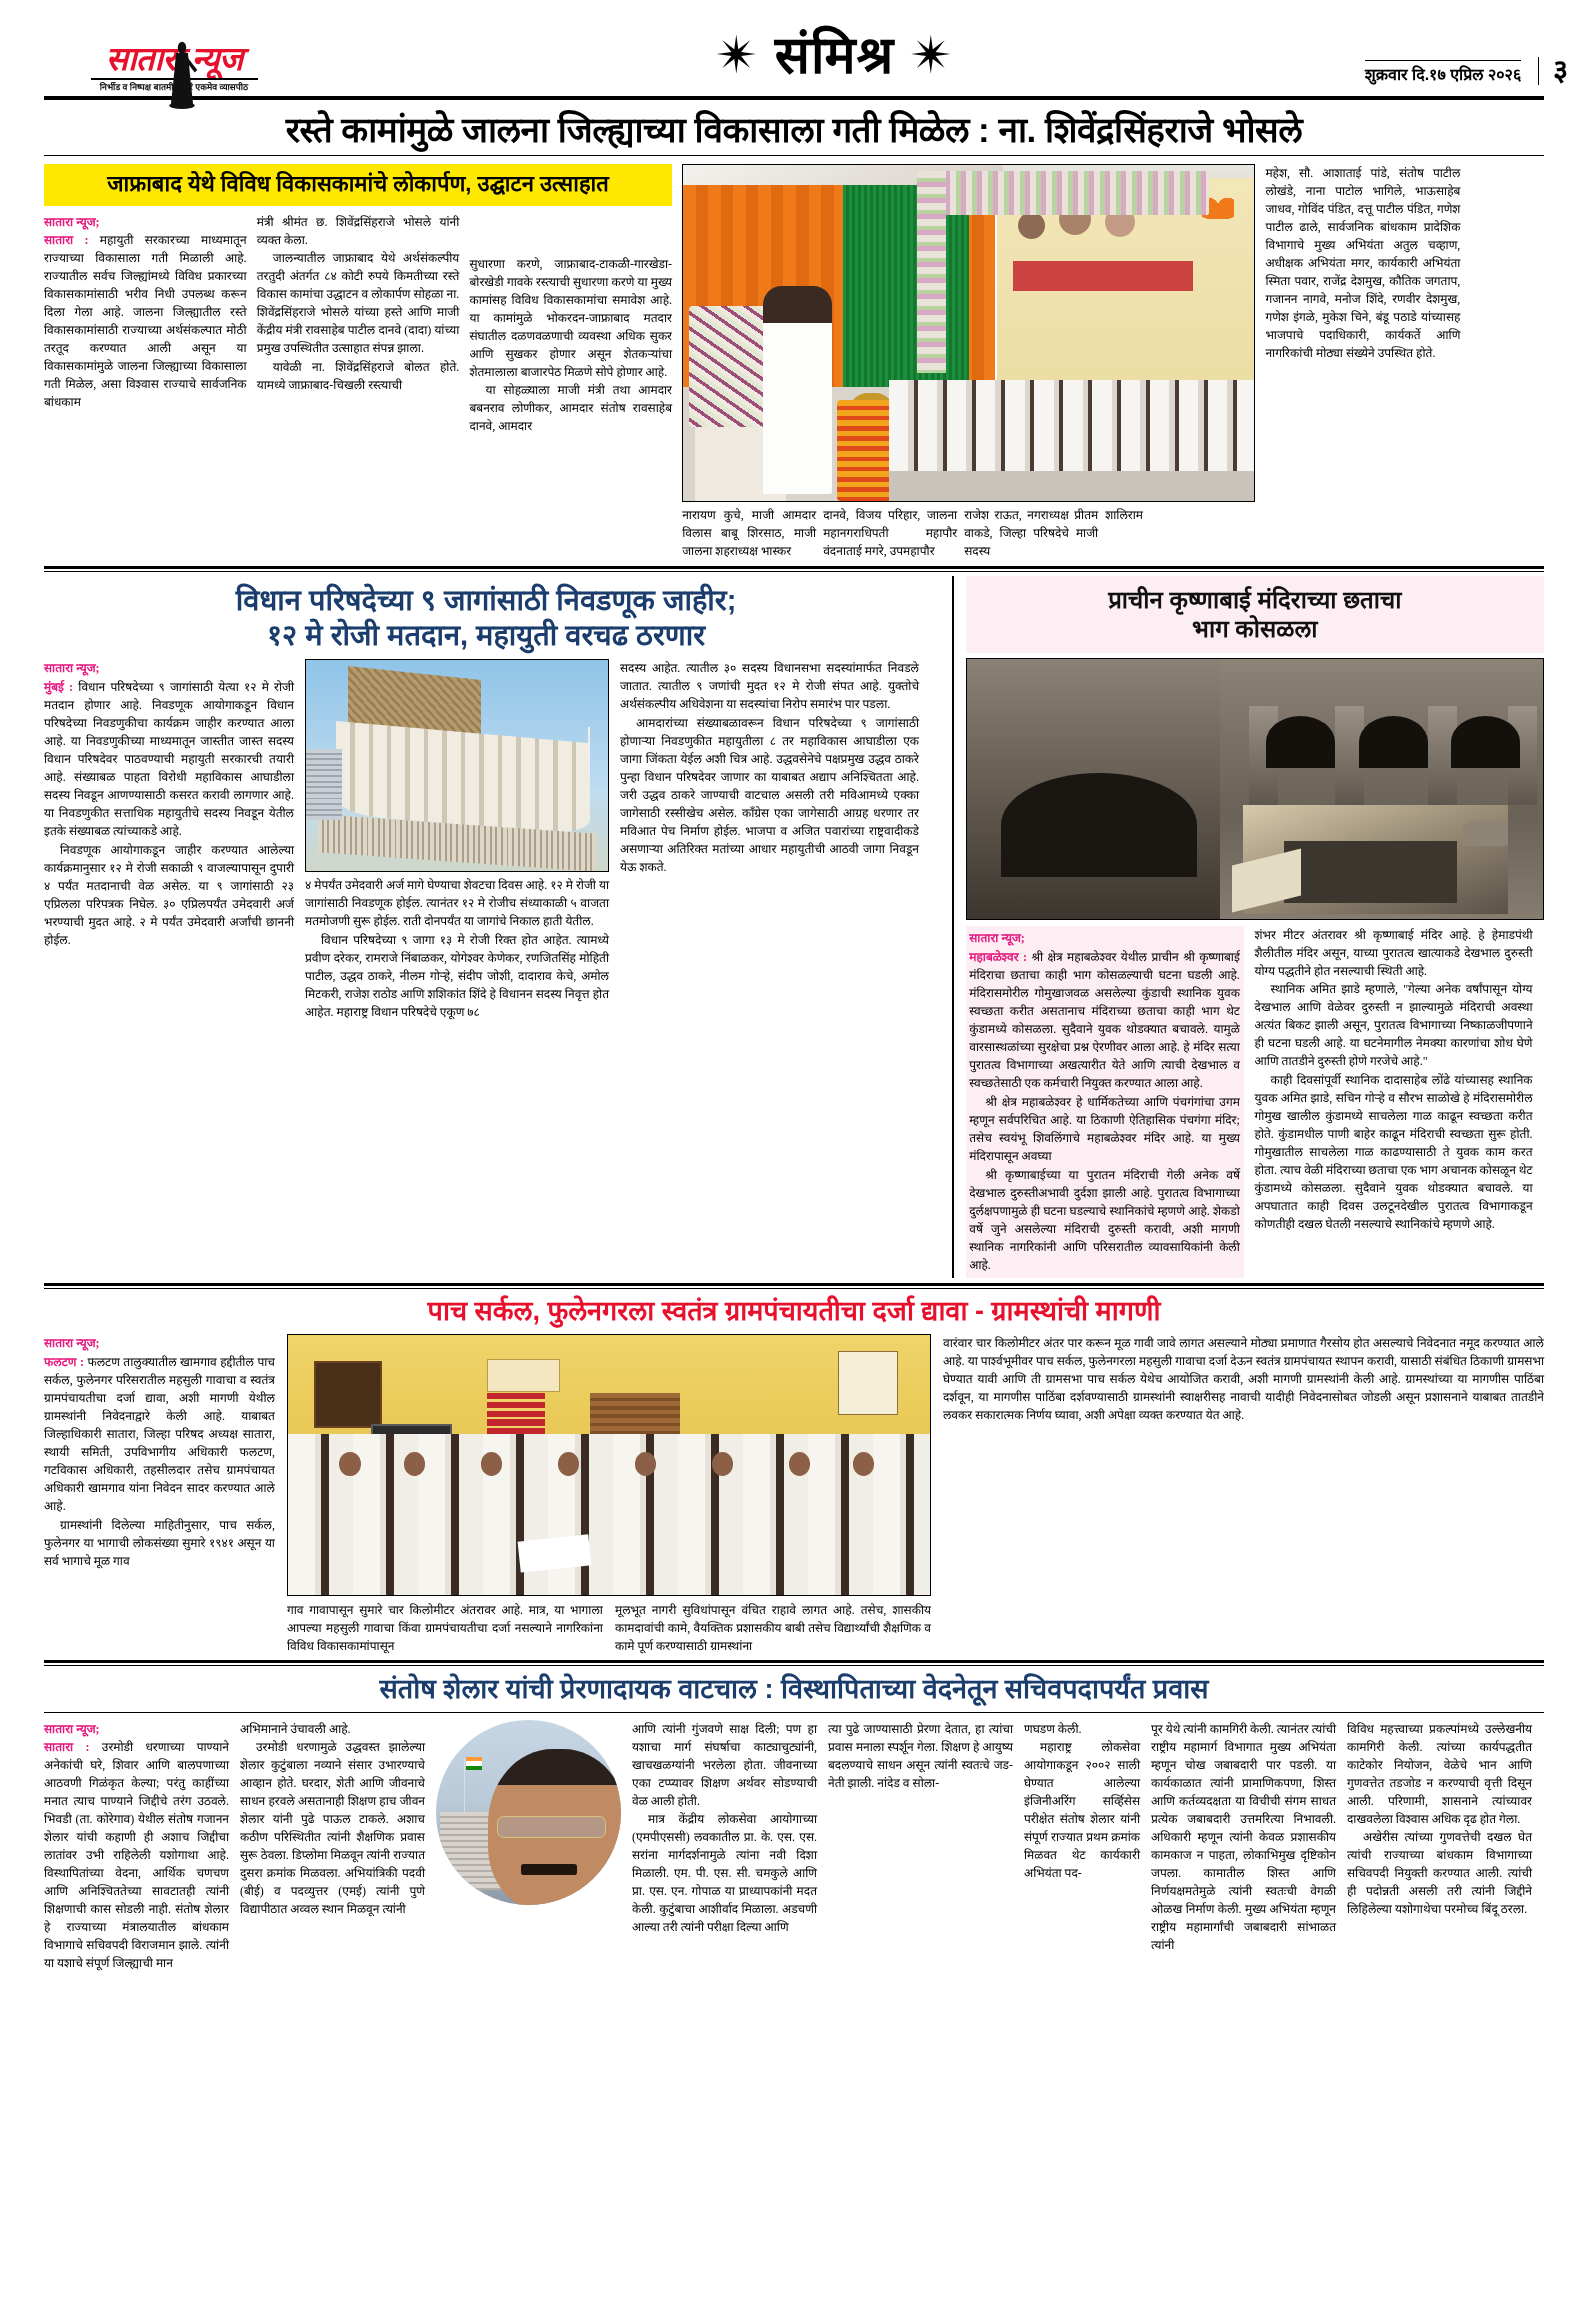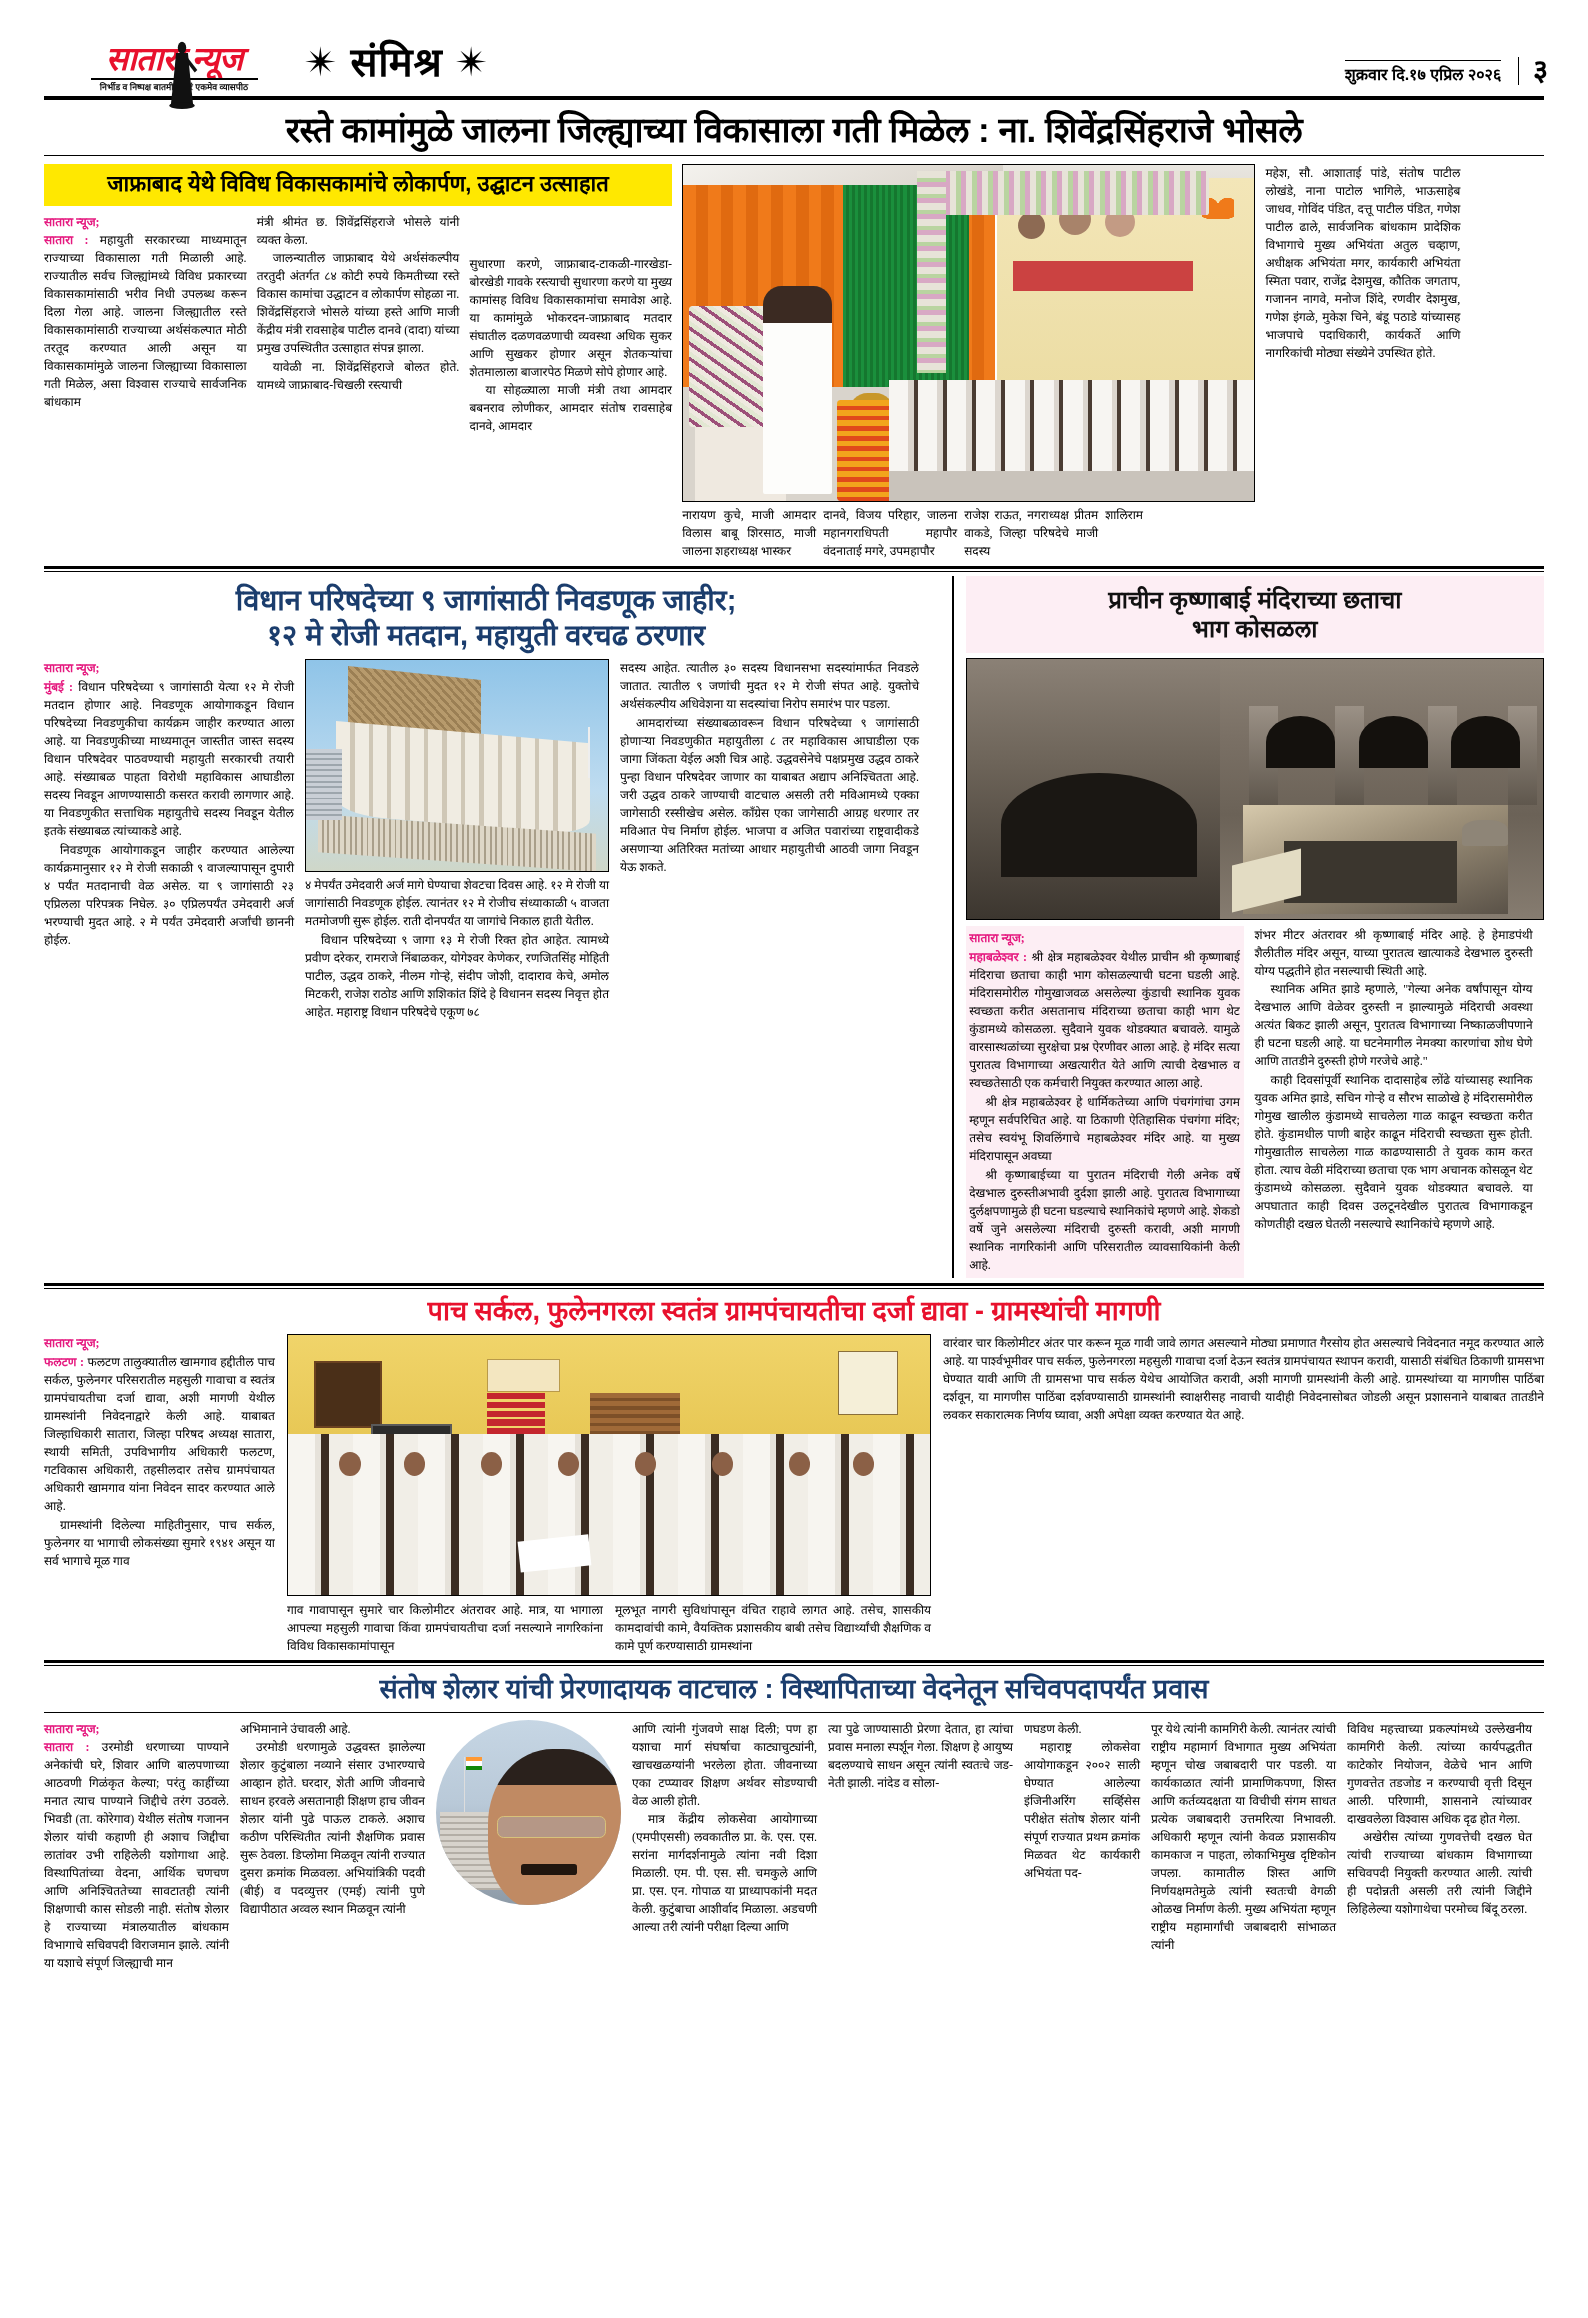--- a/index.html
+++ b/index.html
@@ -7,27 +7,27 @@
   body{
     width:1588px;height:2465px;
     font-family:"Liberation Serif","DejaVu Serif",serif;
     color:#000;
     position:relative;
     overflow:hidden;
   }
   .page{position:relative;width:1588px;height:2465px;background:#fff;padding:0;box-sizing:border-box;}
 
   
-  .masthead{display:flex;align-items:flex-end;justify-content:space-between;padding:14px 40px 0 44px;height:93px;box-sizing:border-box;}
+  .masthead{display:flex;align-items:flex-end;justify-content:space-between;padding:14px 20px 0 44px;height:93px;box-sizing:border-box;}
   .logo-block{display:flex;flex-direction:column;align-items:center;width:260px;position:relative;}
   .logo-main{font-size:33px;font-weight:bold;color:#e8112d;letter-spacing:-0.9px;line-height:1;font-family:"Liberation Sans","DejaVu Sans",sans-serif;font-style:italic;white-space:nowrap;}
   .logo-rule{width:167px;height:1.4px;background:#000;margin:2.8px 0 1.4px 0;}
   .logo-tag{font-size:8.8px;color:#111;font-weight:bold;letter-spacing:0px;white-space:nowrap;font-family:"Liberation Sans","DejaVu Sans",sans-serif;}
   .logo-statue{position:absolute;left:121px;top:-2.8px;width:34px;height:70px;}
-  .section-title{flex:1;text-align:left;font-size:40px;font-weight:bold;letter-spacing:0.9px;padding-bottom:4.6px;font-family:"Liberation Sans","DejaVu Sans",sans-serif;}
+  .section-title{flex:1;text-align:center;font-size:52px;font-weight:bold;letter-spacing:0.9px;padding-bottom:4.6px;font-family:"Liberation Sans","DejaVu Sans",sans-serif;}
   .date-block{display:flex;align-items:flex-end;gap:16.7px;padding-bottom:8.3px;text-align:center;}
   .date-txt{font-size:16px;font-weight:bold;font-family:"Liberation Sans","DejaVu Sans",sans-serif;border-top:1.4px solid #000;padding-top:1.9px;}
   .page-no{font-size:29px;font-weight:bold;font-family:"Liberation Sans","DejaVu Sans",sans-serif;border-left:1.9px solid #000;padding-left:14px;line-height:.95;}
 
   .rule-thick{height:4.2px;background:#000;margin:2.8px 44px 0 44px;}
   .rule-thin{height:1.4px;background:#000;margin:1.4px 44px 0 44px;}
   .rule-dbl{margin:4.6px 44px;border-top:3.2px solid #000;border-bottom:1.4px solid #000;height:1.9px;}
 
   
   h1.lead{

